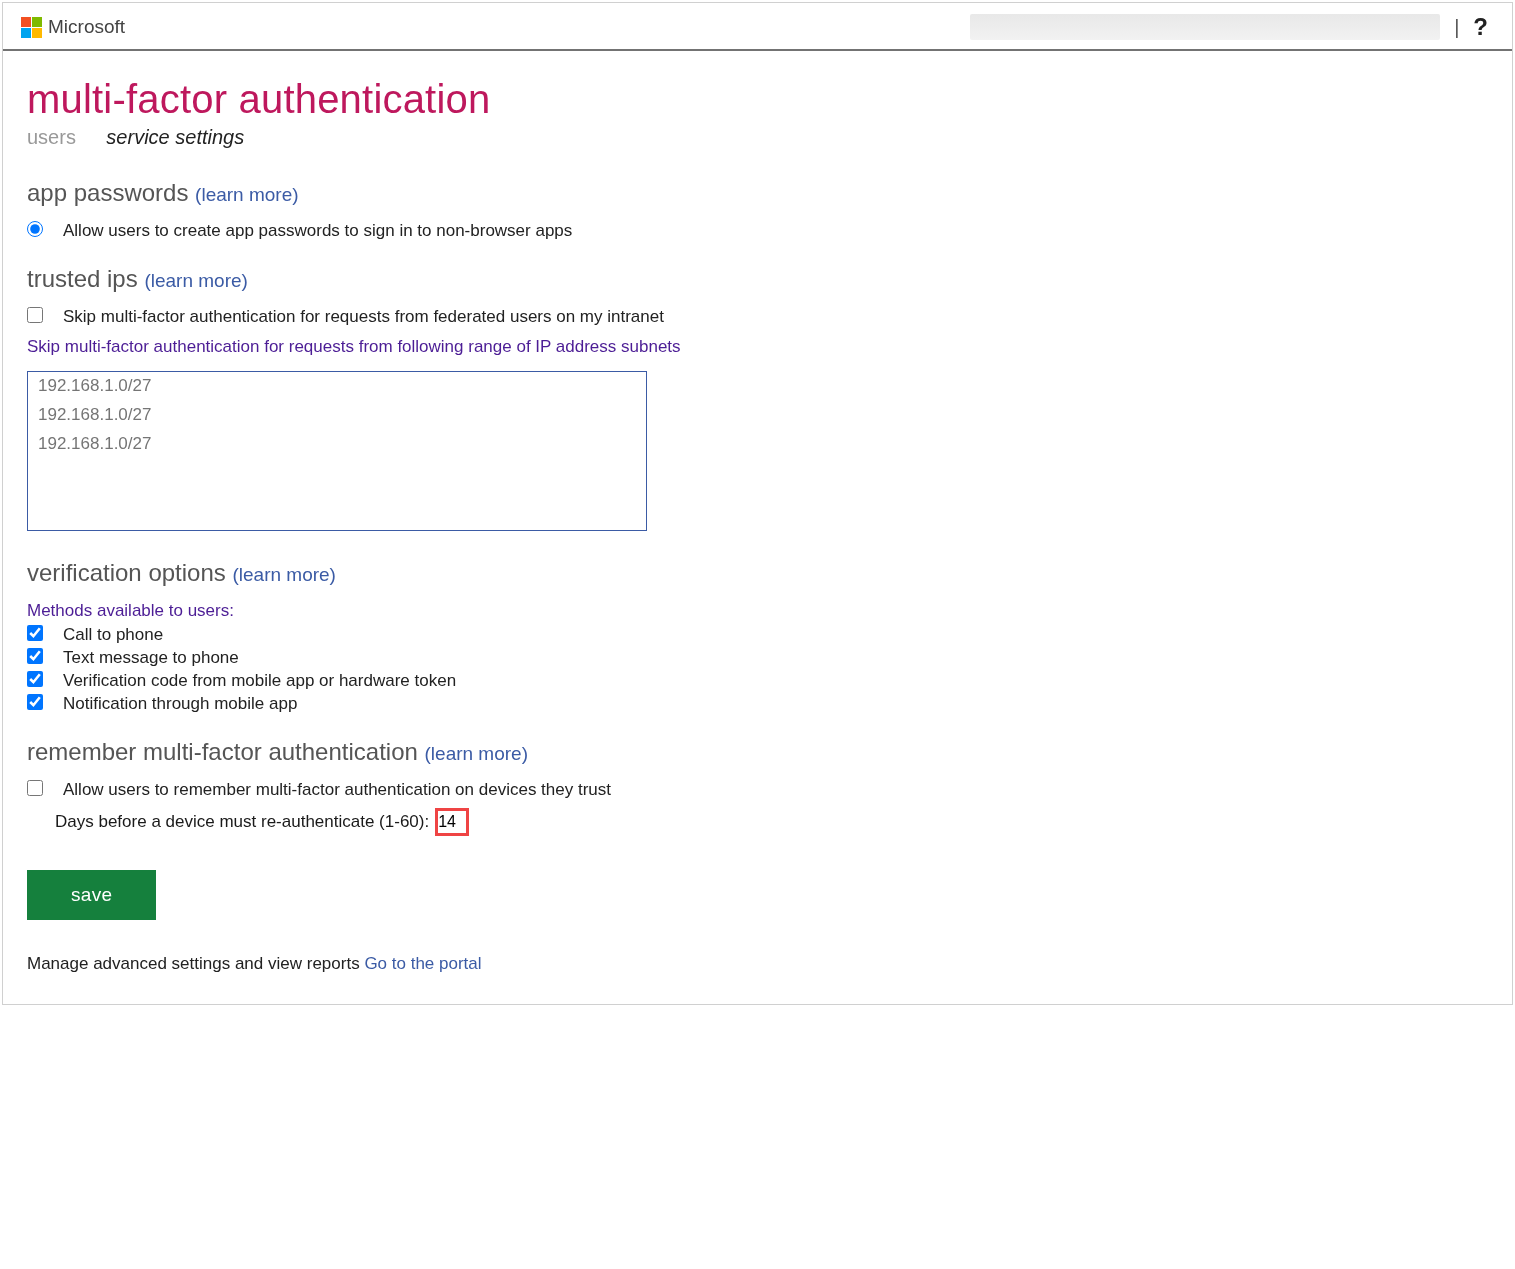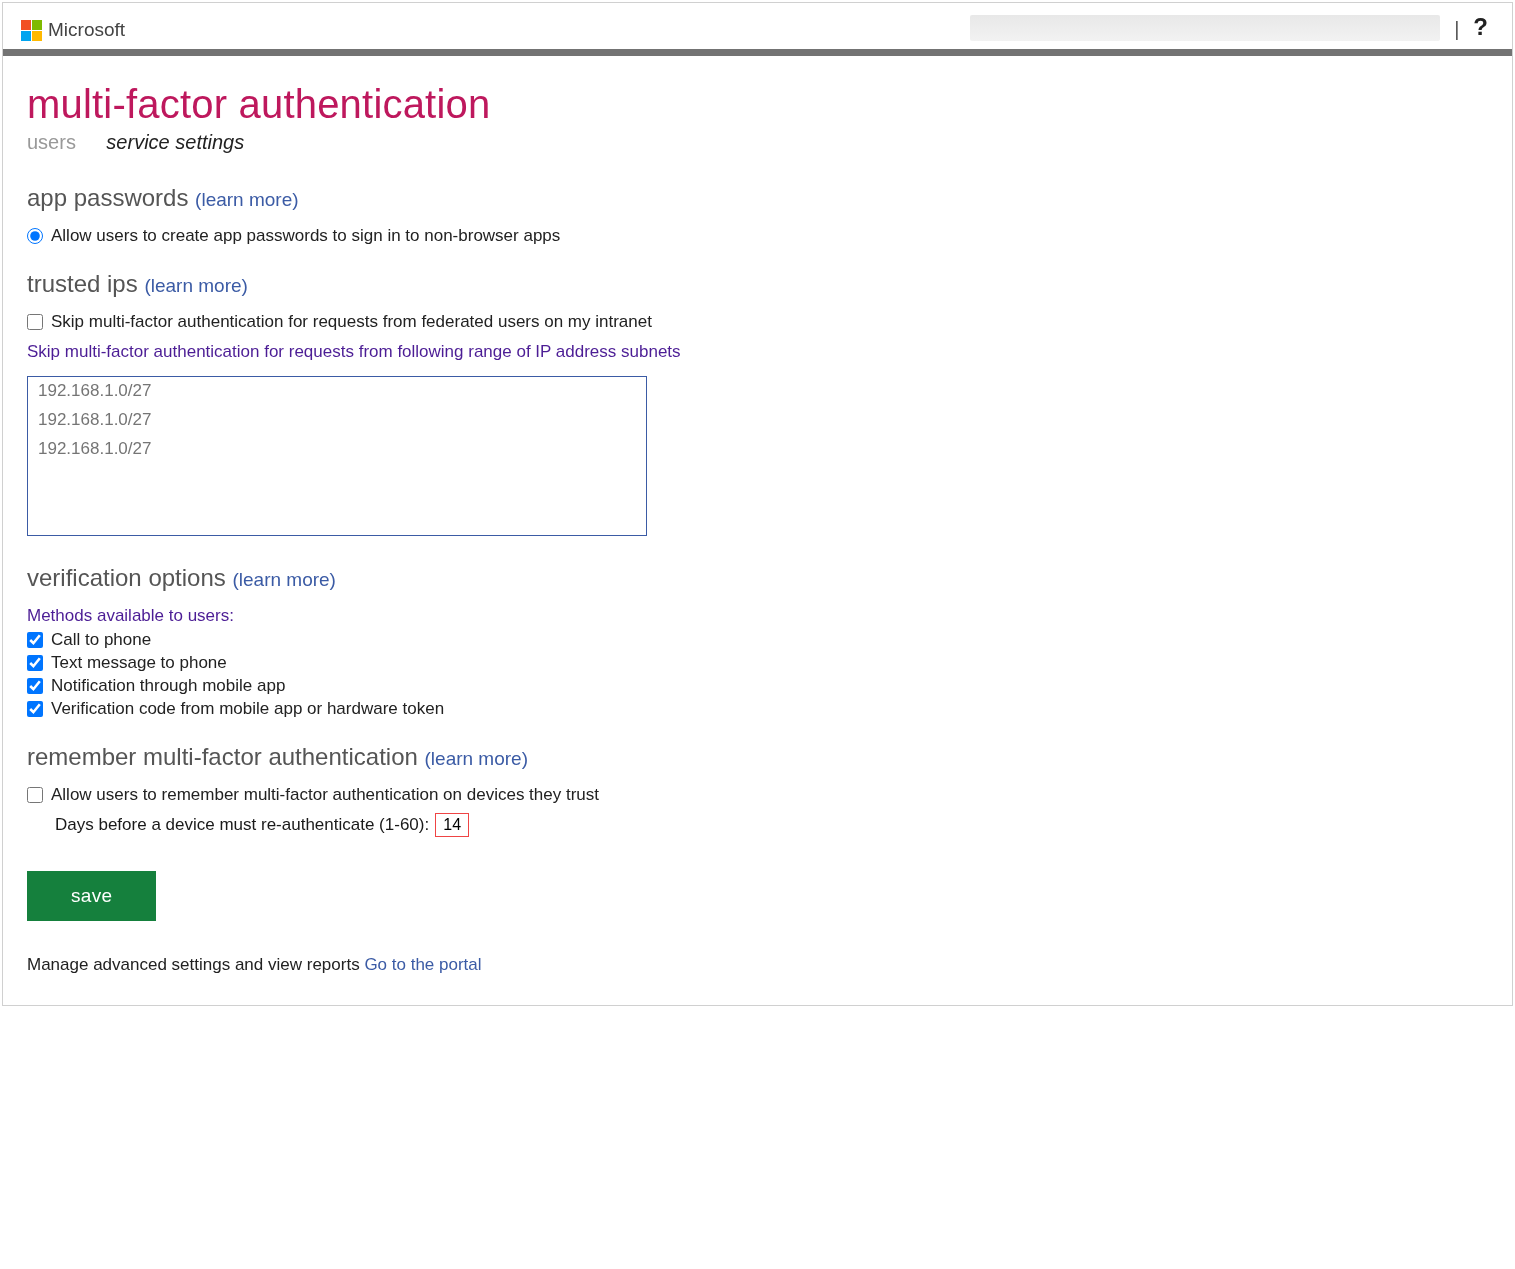--- a/index.html
+++ b/index.html
@@ -6,23 +6,23 @@
     body {
       font-family: "Segoe UI", "Segoe UI Light", Tahoma, Arial, sans-serif;
       background: #fff;
       color: #1a1a1a;
       width: 1515px;
       padding: 0;
     }
     .outer-border { border: 1px solid #d0d0d0; margin: 2px; }
     .topbar {
       display: flex;
-      align-items: flex-end;
+      align-items: center;
       padding: 10px 18px 8px 18px;
-      border-bottom: 7px solid #737373;
+      border-bottom: 2px solid #737373;
     }
     .ms-logo {
       display: inline-flex;
       align-items: center;
       gap: 6px;
     }
     .ms-logo-squares {
       display: grid;
       grid-template-columns: 10px 10px;
       grid-template-rows: 10px 10px;
@@ -68,22 +68,22 @@
       margin-bottom: 14px;
     }
     .learn-more {
       font-size: 19px;
       color:#3b5ba5;
       cursor:pointer;
       font-weight:400;
     }
     .radio-row, .check-row {
       display:flex;
-      align-items:center;
-      gap:8px;
+      align-items:flex-start;
+      gap:20px;
       margin: 8px 0;
       font-size:17px;
       color:#222;
     }
     .radio-row input[type=radio], .check-row input[type=checkbox] {
       width:16px; height:16px; cursor:pointer;
     }
     .plain-text { font-size:17px; color:#4c1d95; margin: 10px 0; }
     .ip-textarea {
       width: 620px;
@@ -93,22 +93,21 @@
       font-size:17px;
       color:#8a8a8a;
       font-family: inherit;
       resize:none;
       line-height:1.7;
       margin-top:4px;
     }
     .days-row { margin-left: 28px; font-size:17px; display:flex; align-items:center; gap:6px; margin-top:6px; }
     .days-input {
       width:34px;
-      border:1px solid #ef4444;
-      text-align:center;
+      border:3px solid #ef4444;
       font-size:16px;
       padding:2px 0;
     }
     .save-btn {
       margin-top: 34px;
       background:#15803d;
       color:#fff;
       border:none;
       padding: 14px 44px;
       font-size:19px;
@@ -184,25 +183,25 @@
     <label class="check-row" style="margin:3px 0;">
       <input type="checkbox" checked="" style="">
       <span>Call to phone</span>
     </label>
     <label class="check-row" style="margin:3px 0;">
       <input type="checkbox" checked="" style="">
       <span>Text message to phone</span>
     </label>
     <label class="check-row" style="margin:3px 0;">
       <input type="checkbox" checked="" style="">
+      <span>Verification code from mobile app or hardware token</span>
+    </label>
+    <label class="check-row" style="margin:3px 0;">
+      <input type="checkbox" checked="" style="">
       <span>Notification through mobile app</span>
-    </label>
-    <label class="check-row" style="margin:3px 0;">
-      <input type="checkbox" checked="" style="">
-      <span>Verification code from mobile app or hardware token</span>
     </label>
 
     
     <div class="section-title">
       <span>remember multi-factor authentication</span>
       <span class="learn-more">(learn more)</span>
     </div>
     <label class="check-row">
       <input type="checkbox" style="">
       <span>Allow users to remember multi-factor authentication on devices they trust</span>

